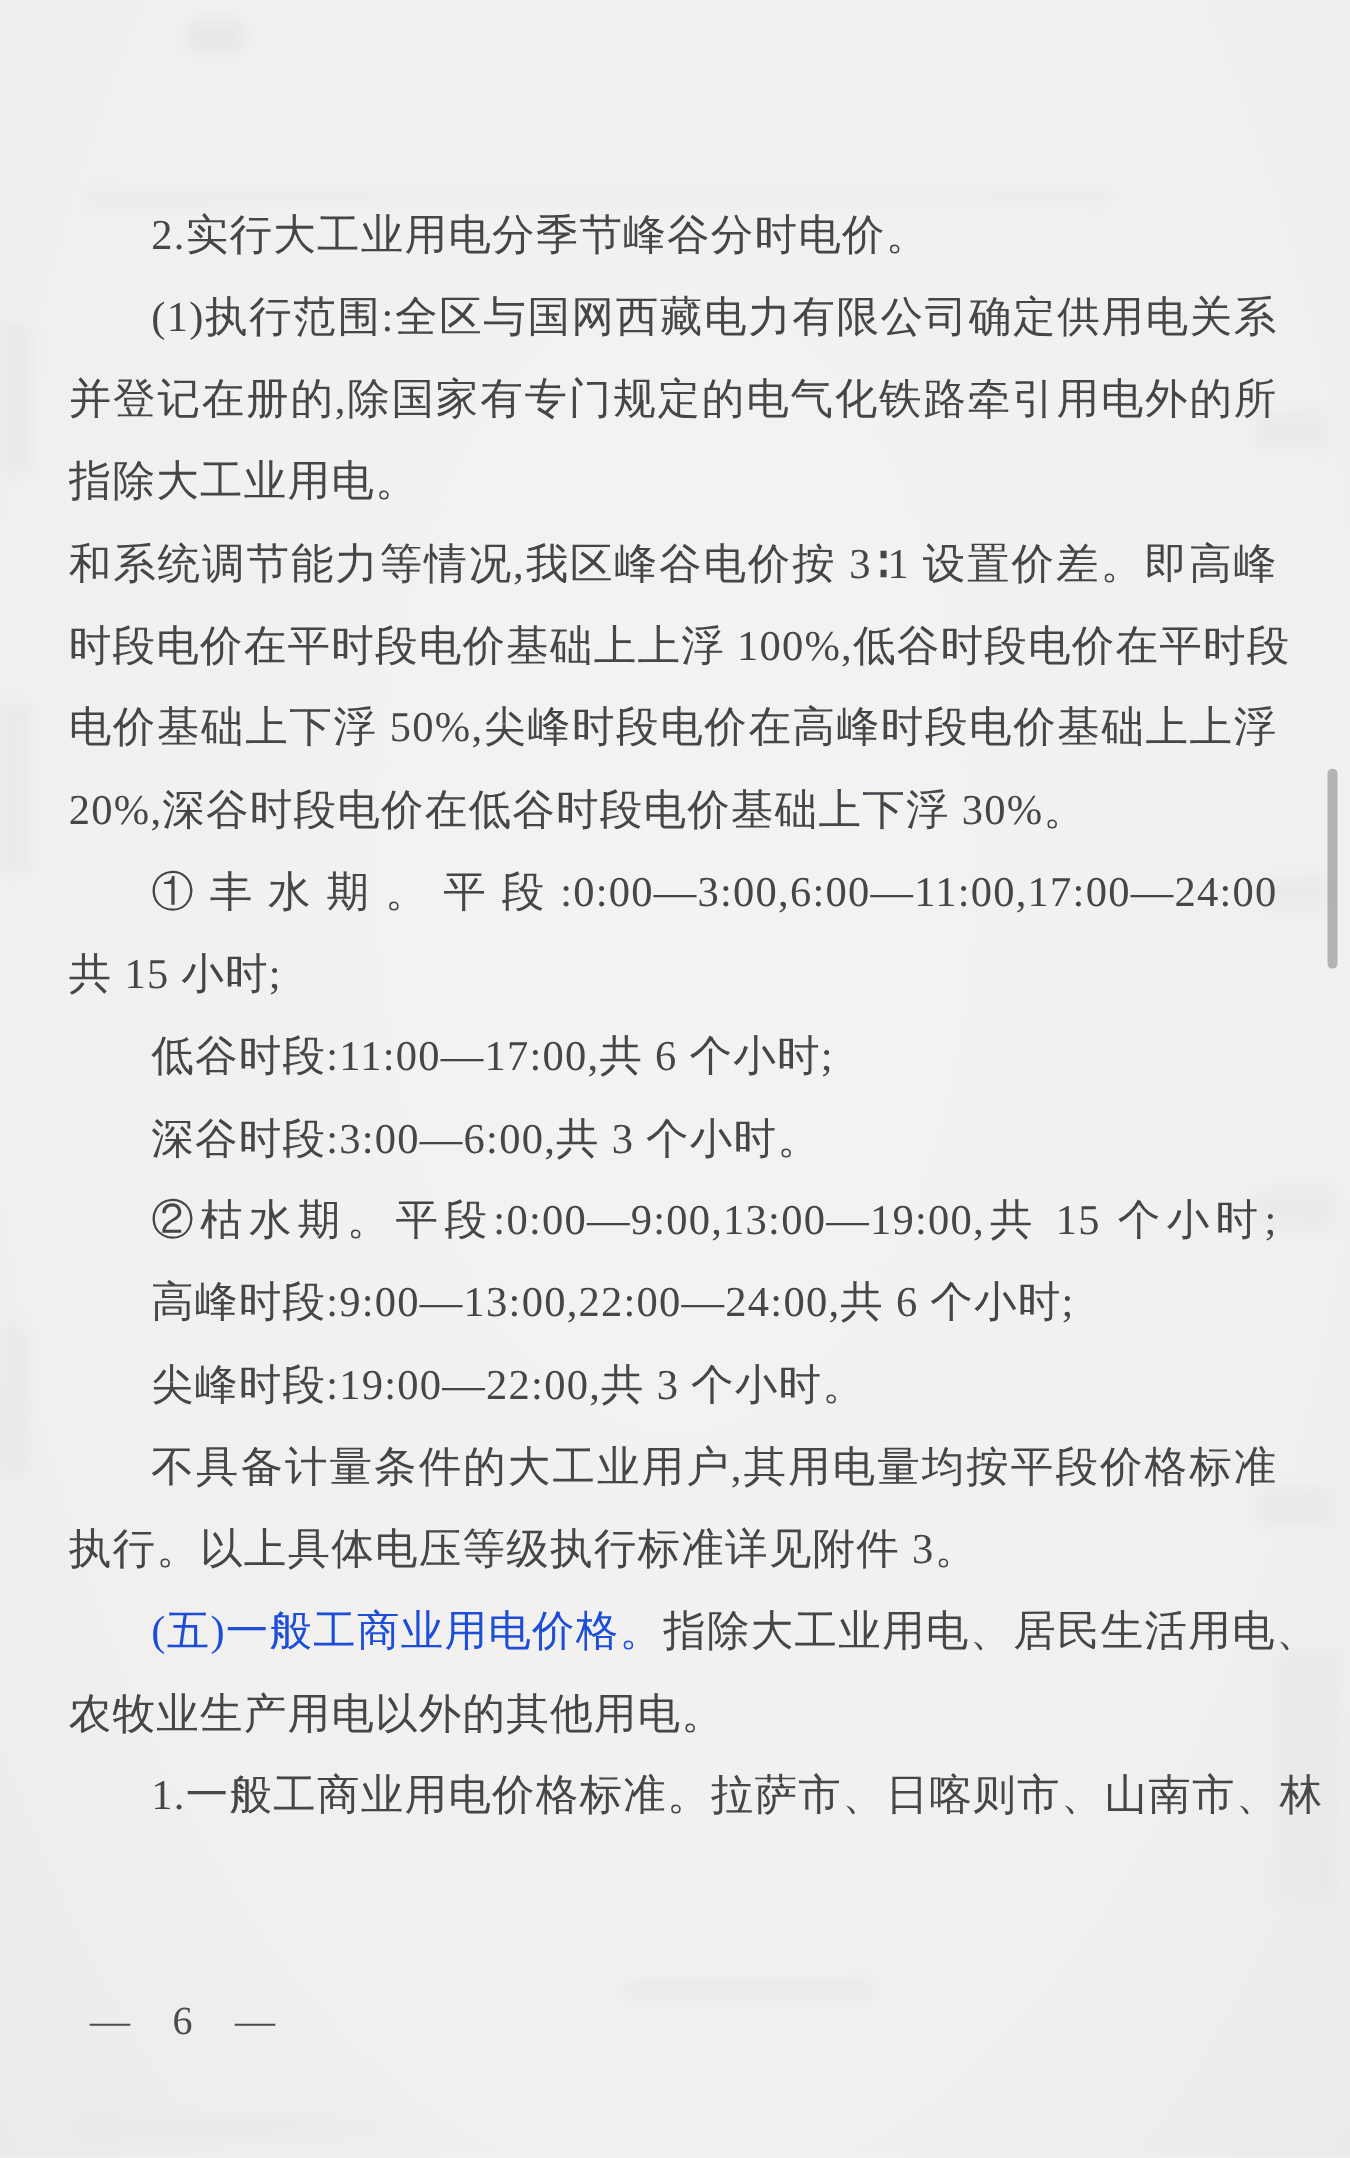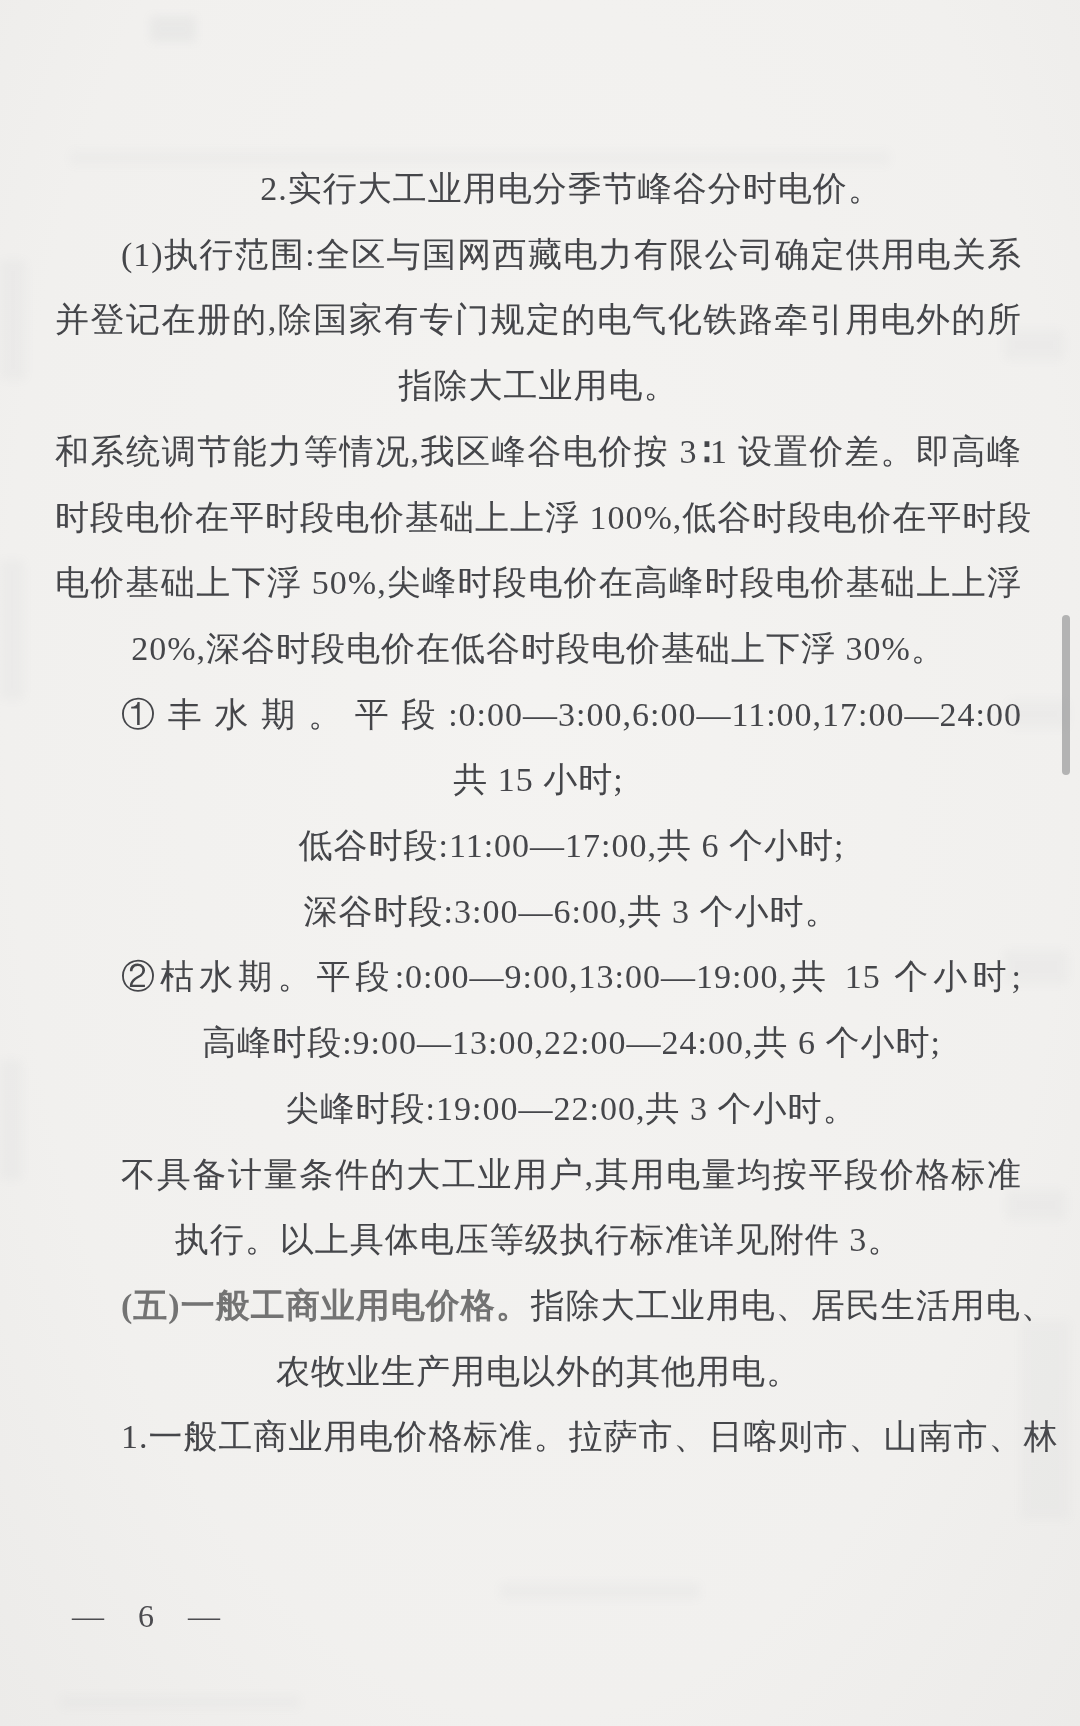--- a/index.html
+++ b/index.html
@@ -20,30 +20,30 @@
     position: absolute;
     left: 55px;
     top: 156px;
     width: 967px;
   }
   .line {
     font-size: 34px;
     line-height: 65.7px;
     letter-spacing: 1px;
     white-space: nowrap;
-    text-align: center;
+    text-align: left;
   }
   .line.indent { padding-left: 66px; }
   .line.fill {
     text-align: justify;
     text-align-last: justify;
   }
   .line .bold-seg {
-    font-weight: bold;
-    color: #737373;
+    font-weight: normal;
+    color: #1d4ed8;
   }
   .page-number {
     position: absolute;
     left: 72px;
     top: 1598px;
     font-size: 32px;
     letter-spacing: 2px;
     word-spacing: 22px;
     color: #4c4c50;
   }

